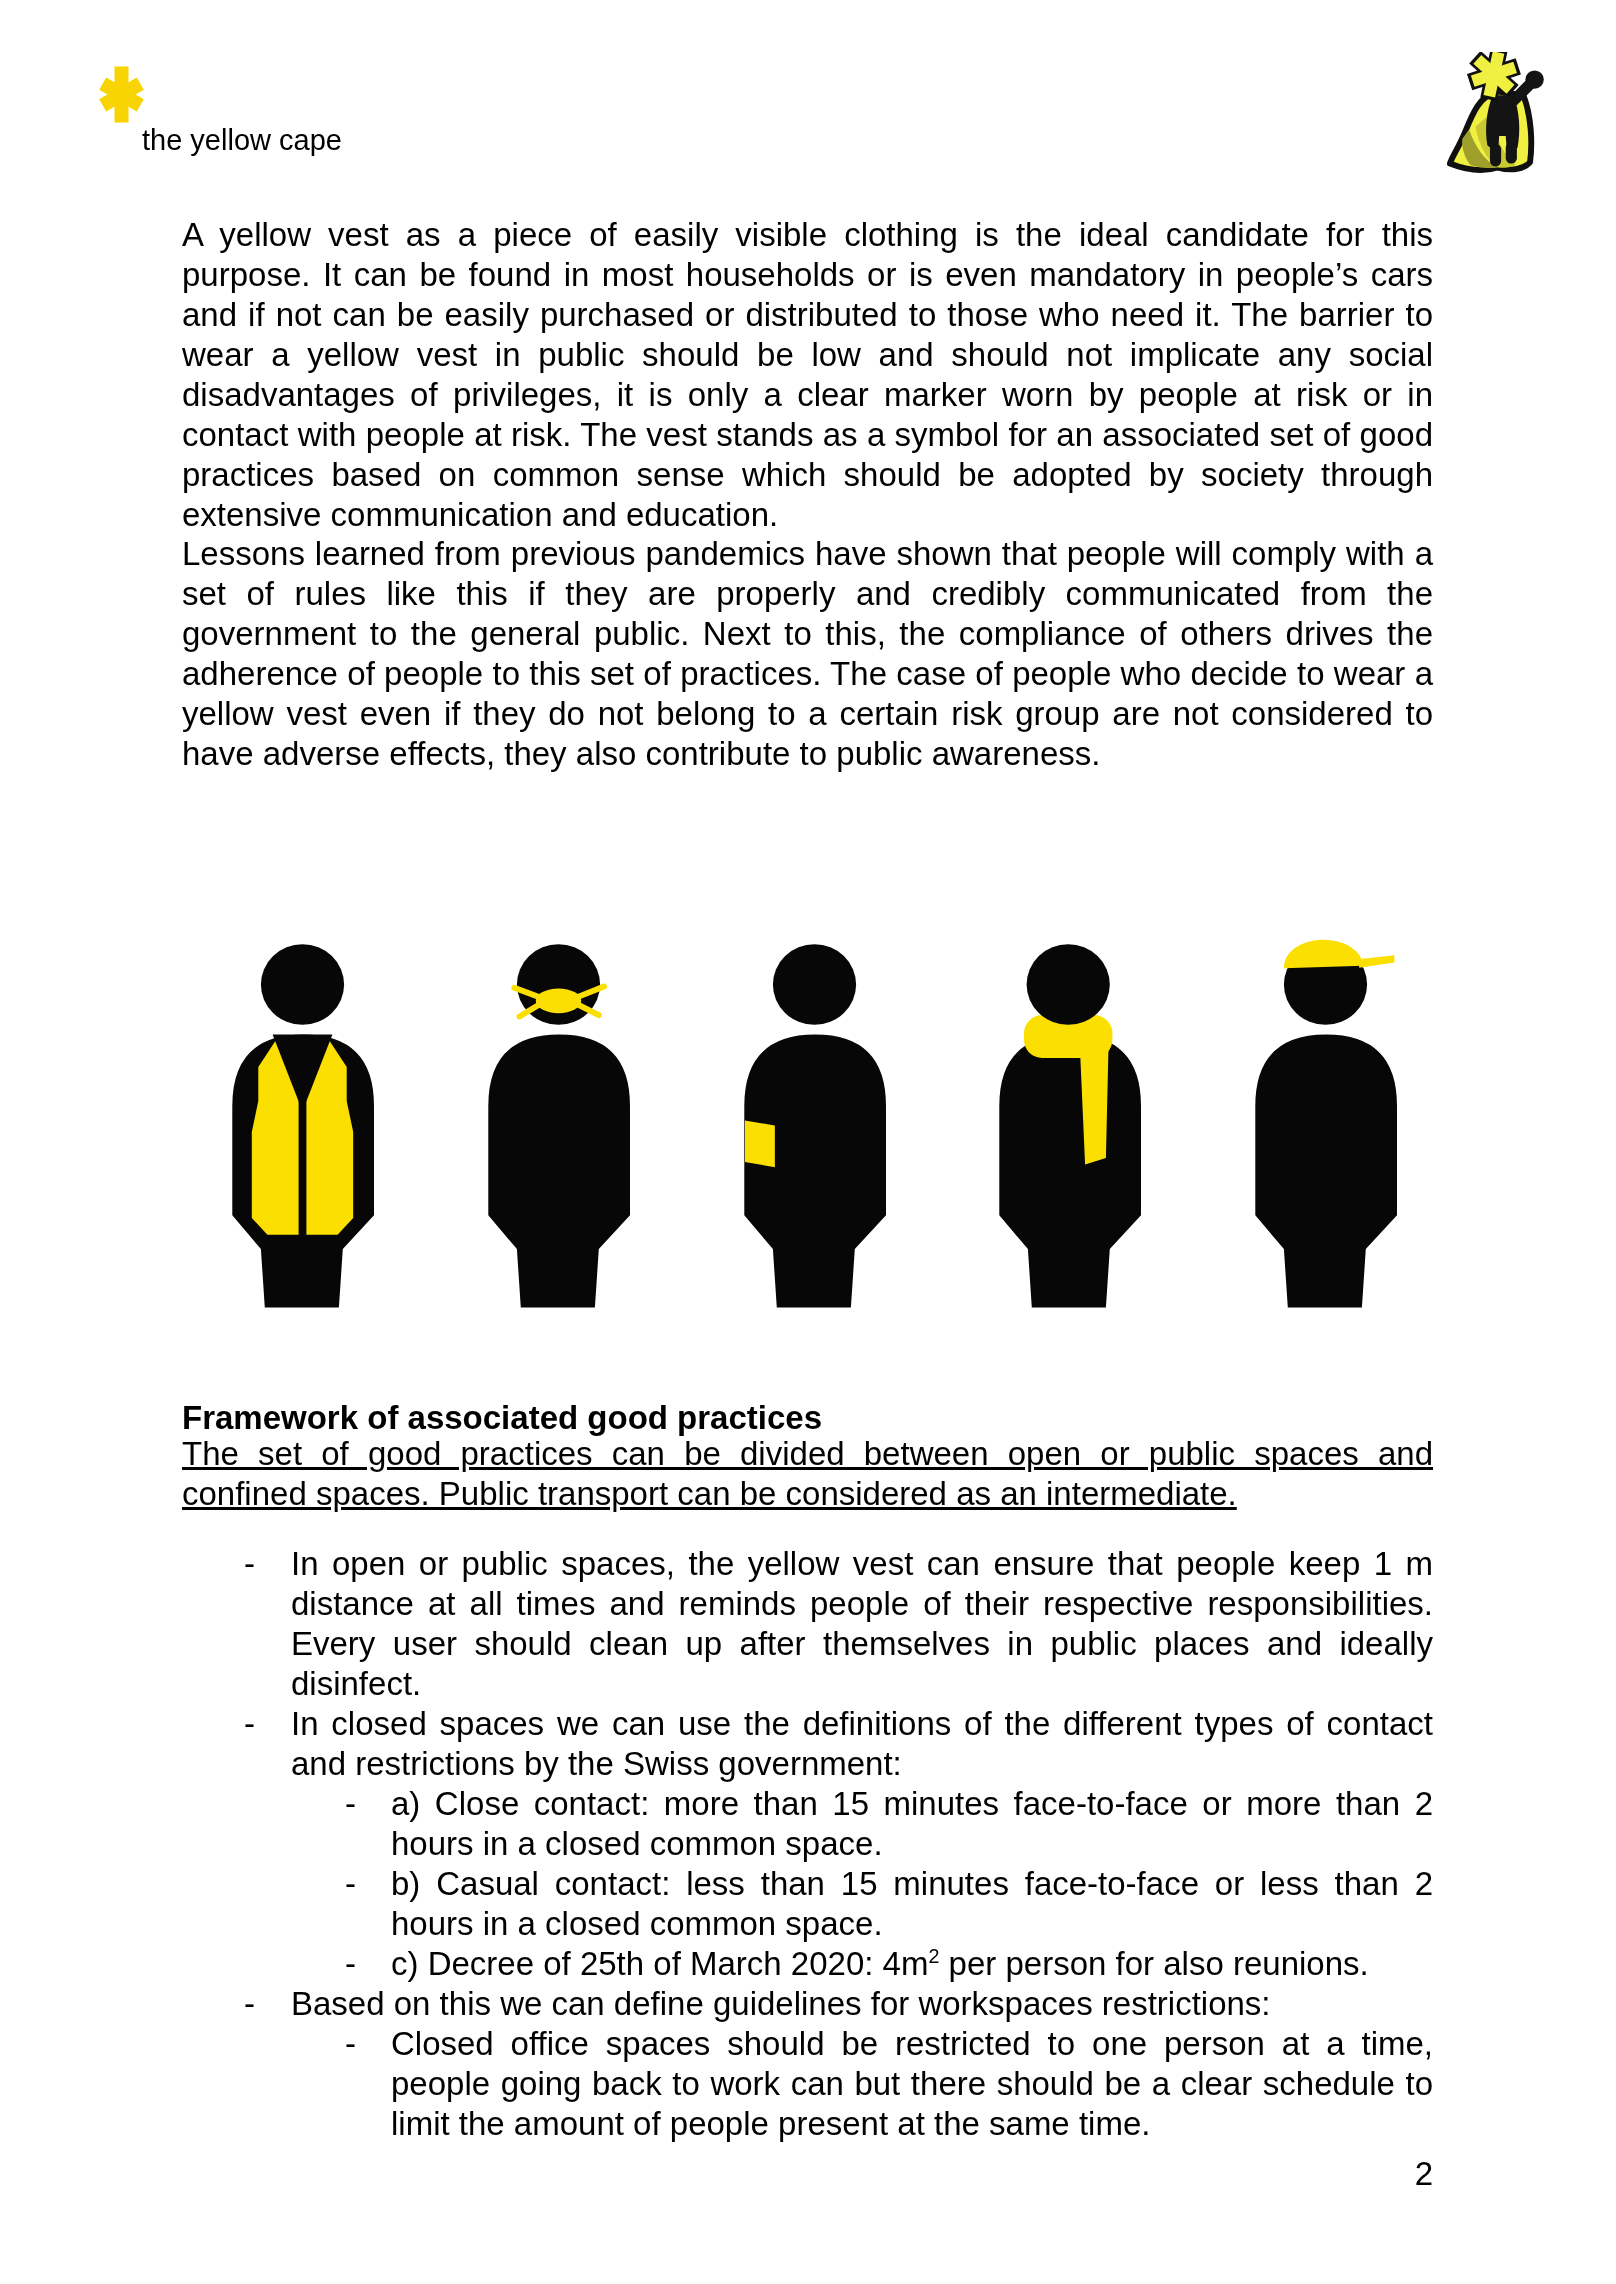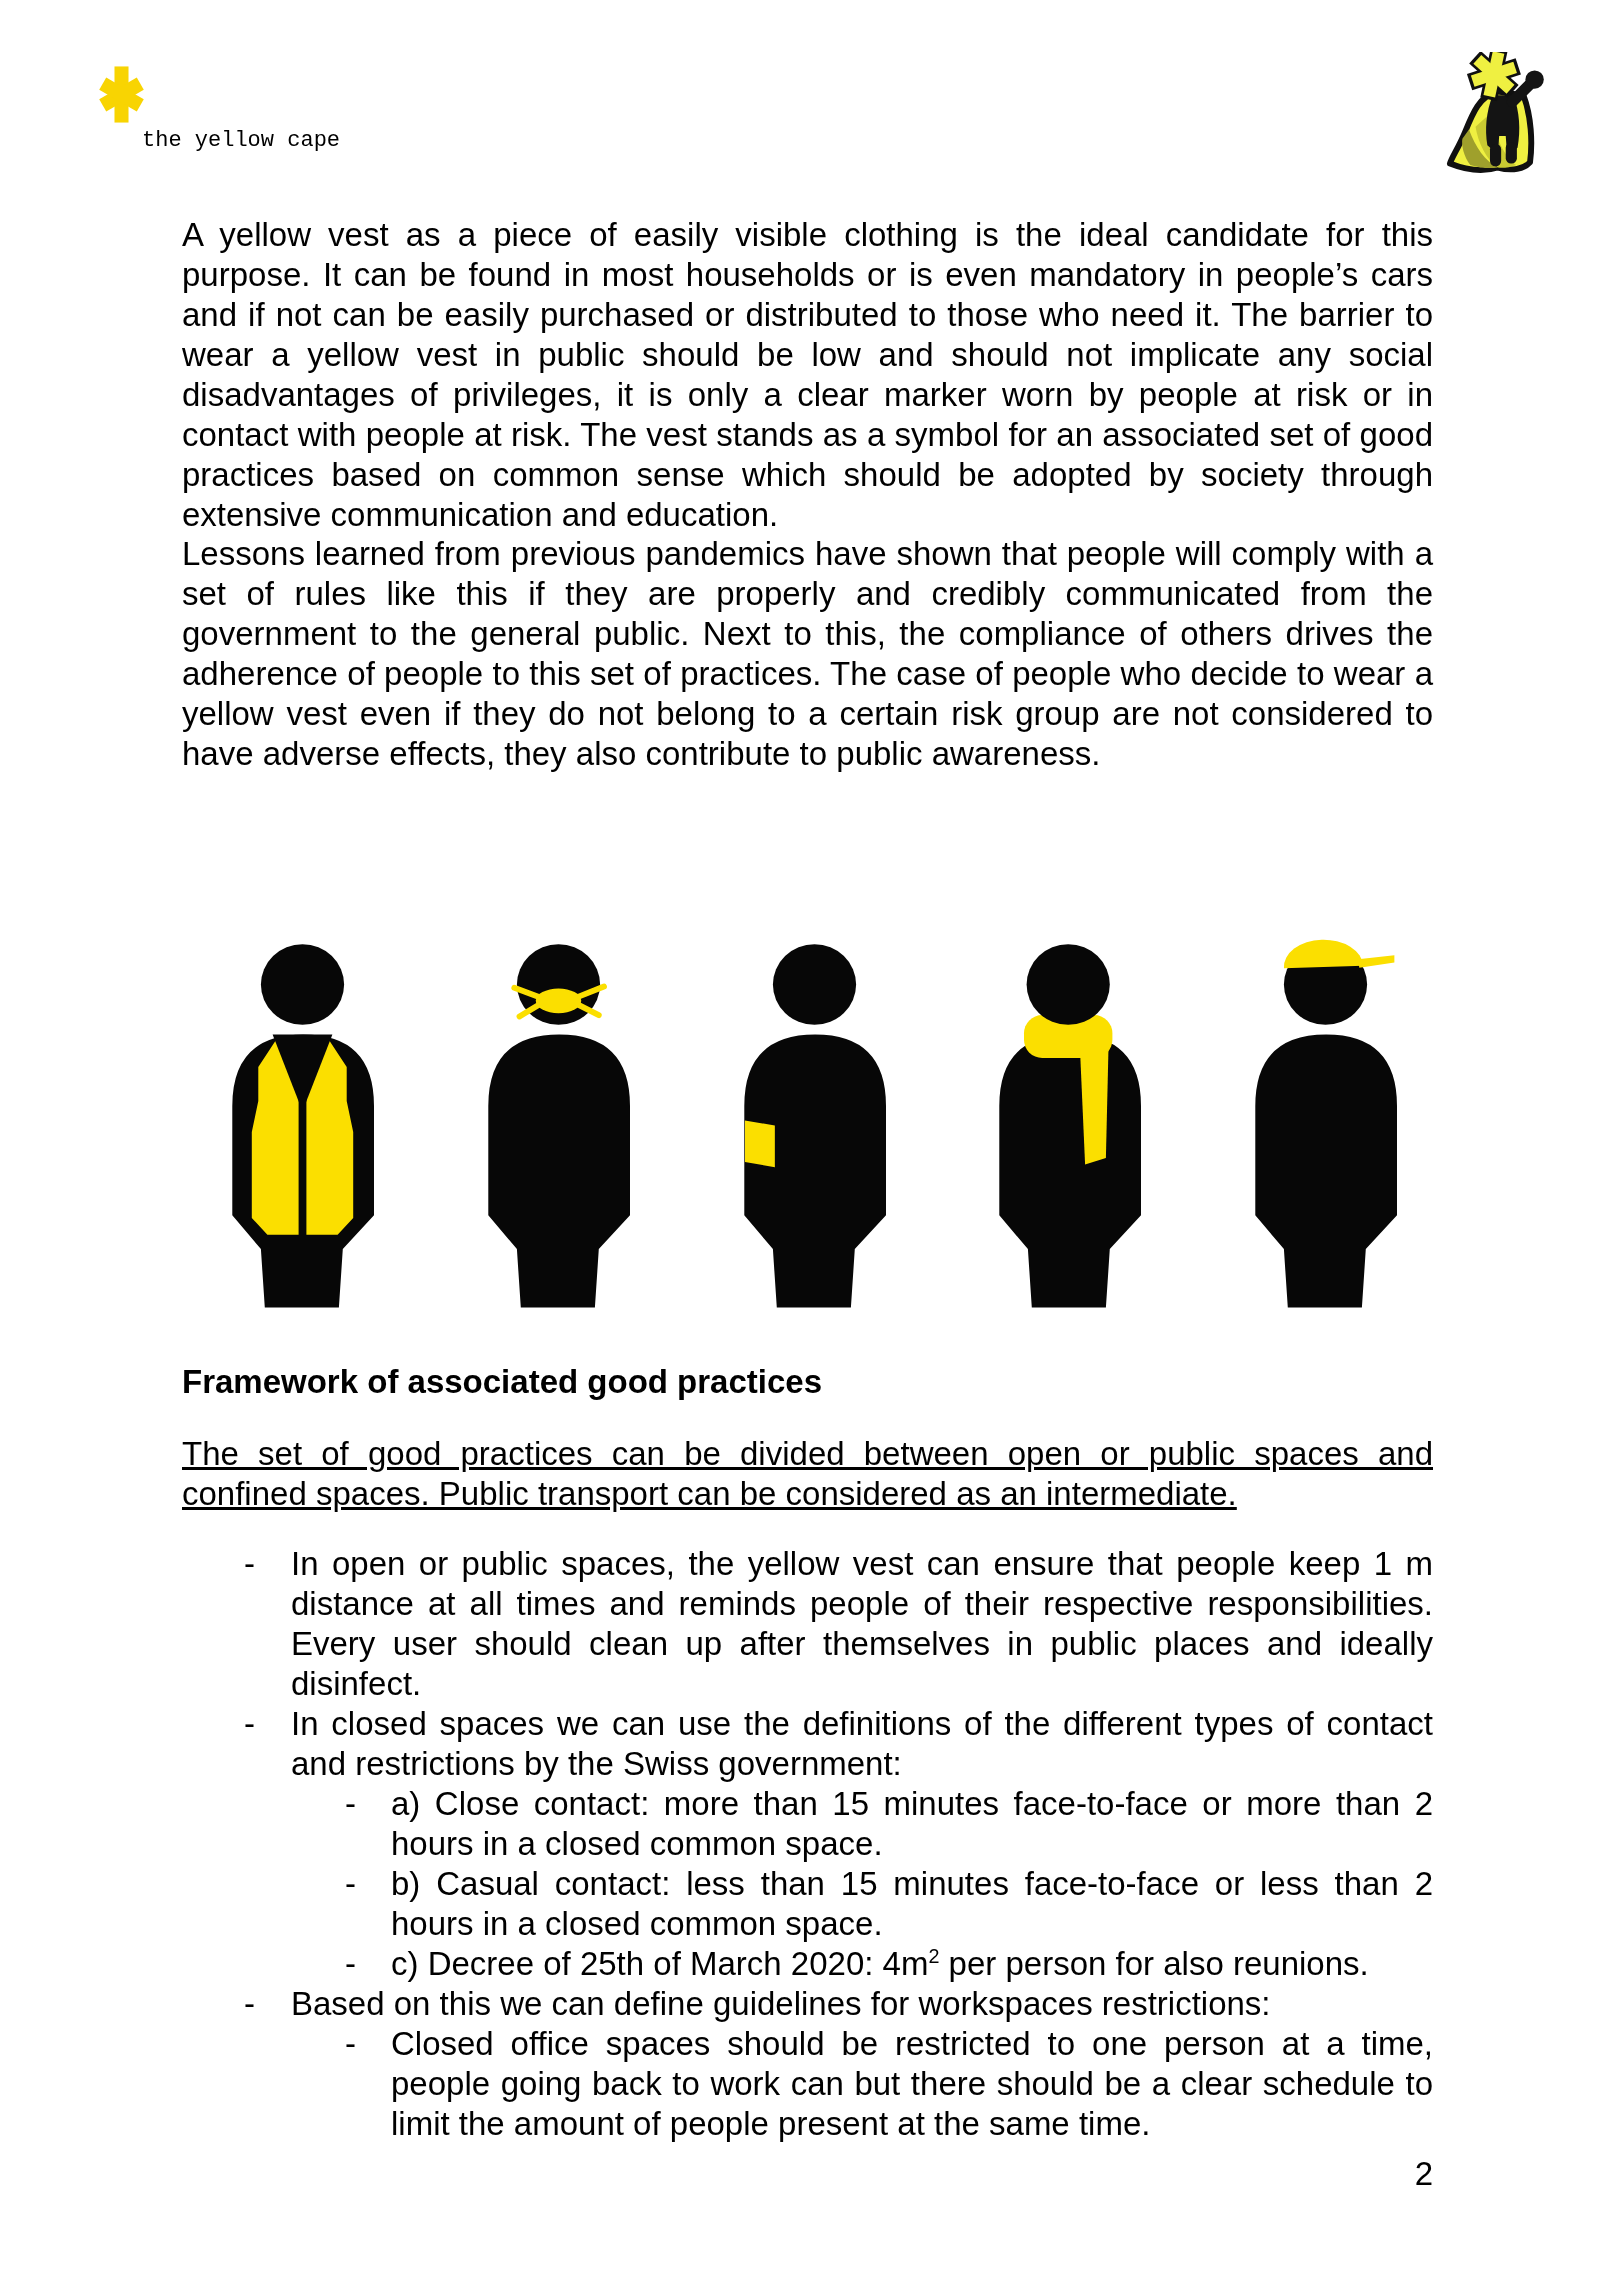--- a/index.html
+++ b/index.html
@@ -7,21 +7,21 @@
     position:relative;
     width:1616px;height:2284px;
     background:#ffffff;
     font-family:"Liberation Sans", sans-serif;
     font-size:33px;line-height:40px;color:#000;
     overflow:hidden;
     margin:0 auto;
   }
   .abs{position:absolute;}
   .textblock{left:182px;width:1251px;text-align:justify;}
-  .brand-name{font-size:22px;line-height:33px;font-family:Liberation Mono, monospace;}
+  .brand-name{font-size:29px;line-height:33px;}
   .heading{font-weight:bold;text-align:left;}
   b{font-weight:normal;}
   .sup{font-size:0.6em;vertical-align:super;line-height:0;}
   .figures{left:231px;top:938px;width:1166px;height:370px;display:flex;justify-content:space-between;}
   .figures svg{display:block;overflow:visible;}
   .list .li{position:relative;text-align:justify;}
   .list .l1{padding-left:109px;}
   .list .l1 .dash{position:absolute;left:62px;}
   .list .l2{padding-left:209px;}
   .list .l2 .dash{position:absolute;left:163px;}
@@ -106,21 +106,21 @@
 
     <svg width="143" height="370" viewBox="0 0 220 568">
       <ellipse cx="110" cy="71" rx="64" ry="62" fill="#070707"></ellipse>
       <path d="M2,258 Q2,148 111,148 Q220,148 220,258 L220,426 L172,478 L166,568 L52,568 L46,478 L2,426 Z" fill="#070707"></path>
       <path fill="#FBDF00" d="M46,46 A61,42 0 0 1 168,42 Z"></path>
       <polygon fill="#FBDF00" points="160,32 216,26 216,37 162,45"></polygon>
     </svg>
 
   </div>
 
-  <div class="abs textblock heading" style="top:1362px;">Framework of associated good practices</div>
+  <div class="abs textblock heading" style="top:1398px;">Framework of associated good practices</div>
 
   <div class="abs textblock" style="top:1434px;text-decoration:underline;">The set of good practices can be divided between open or public spaces and confined spaces. Public transport can be considered as an intermediate.</div>
 
   <div class="abs textblock list" style="top:1544px;">
 
     <div class="li l1"><span class="dash">-</span><span>In </span><b>open or public spaces</b><span>, the yellow vest can ensure that people keep 1 m distance at all times and reminds people of their respective responsibilities. Every user should clean up after themselves in public places and ideally disinfect.</span></div>
 
     <div class="li l1"><span class="dash">-</span><span>In </span><b>closed spaces</b><span> we can use the definitions of the different types of contact and restrictions by the Swiss government:</span></div>
 
     <div class="li l2"><span class="dash">-</span><span>a) Close contact: more than 15 minutes face-to-face or more than 2 hours in a closed common space.</span></div>

